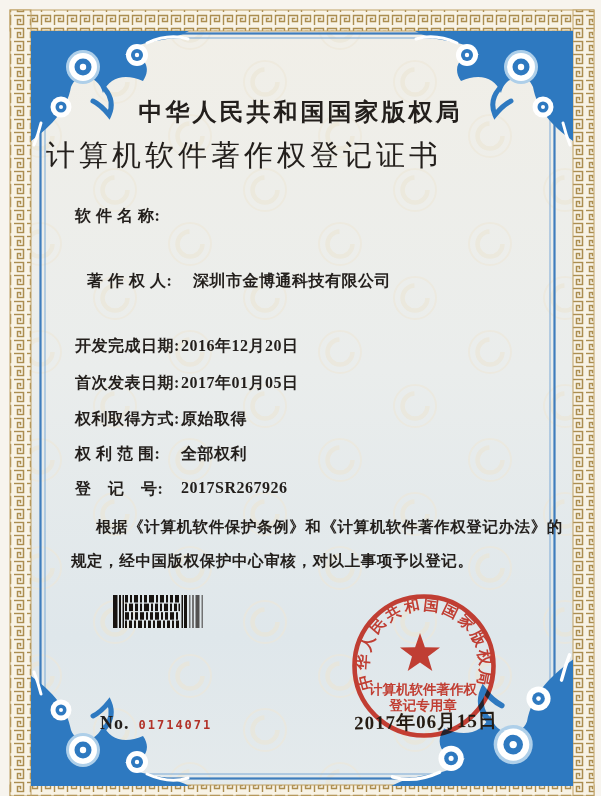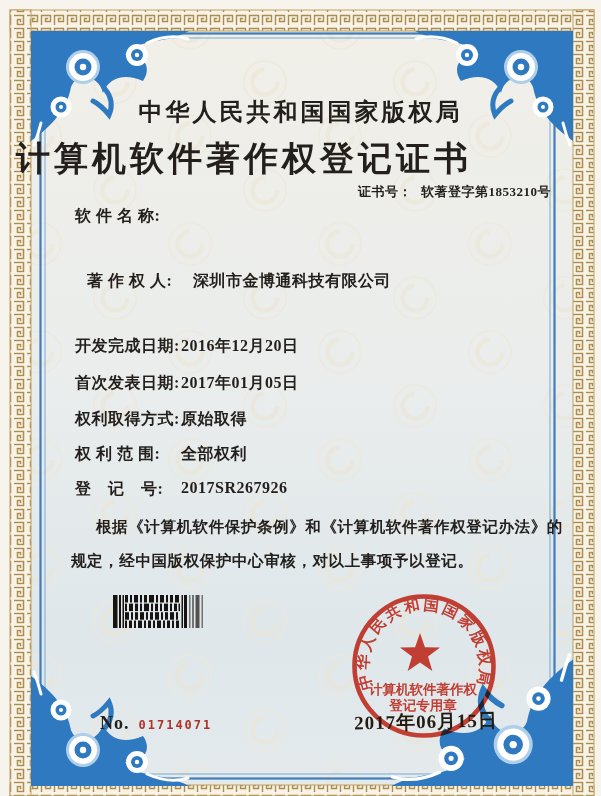--- a/index.html
+++ b/index.html
@@ -13,21 +13,21 @@
   .page{position:absolute;inset:0;width:601px;height:796px;}
   svg.frame{position:absolute;left:0;top:0;}
 
   .abs{position:absolute;}
   .authority{
     left:0;top:96px;width:601px;text-align:center;
     font-size:24px;font-weight:bold;letter-spacing:3px;
   }
   .cert-title{
     left:0;top:136px;width:488px;text-align:center;
-    font-size:34px;font-weight:bold;letter-spacing:4px;
+    font-size:29px;font-weight:normal;letter-spacing:4px;
   }
   .certno{left:358px;top:183px;font-size:13px;font-weight:bold;letter-spacing:.5px;}
   .certno .v{margin-left:9px;}
 
   .field{left:75px;font-size:16px;font-weight:bold;letter-spacing:.5px;white-space:nowrap;}
   .flabel{display:inline-block;width:106px;}
   .fvalue{display:inline-block;vertical-align:top;}
   .fvalue .l{display:block;line-height:27px;}
   .f1{top:206px;} .f2{top:271px;margin-left:12px;} .f3{top:336px;} .f4{top:373px;}
   .f5{top:409px;} .f6{top:444px;} .f7{top:479px;}
@@ -106,23 +106,20 @@
     <rect x="45" y="38" width="505" height="736" fill="none" stroke="#7aa9d6" stroke-width="1"></rect>
 
     <use href="#orn" transform="translate(31,31)"></use>
     <use href="#orn" transform="translate(573,31) scale(-1,1)"></use>
     <use href="#orn" transform="translate(31,786) scale(1,-1)"></use>
     <use href="#orn" transform="translate(573,786) scale(-1.15,-1.15)"></use>
   </svg>
 
   <div class="abs authority">中华人民共和国国家版权局</div>
   <div class="abs cert-title">计算机软件著作权登记证书</div>
-  <div class="abs certno">
-    <span>证书号：</span><span class="v">软著登字第1853210号</span>
-  </div>
 
   <div class="abs field f1">
     <span class="flabel">软 件 名 称:</span><span class="fvalue"></span>
   </div>
   <div class="abs field f2">
     <span class="flabel">著 作 权 人:</span><span class="fvalue">深圳市金博通科技有限公司</span>
   </div>
   <div class="abs field f3">
     <span class="flabel">开发完成日期:</span><span class="fvalue">2016年12月20日</span>
   </div>

